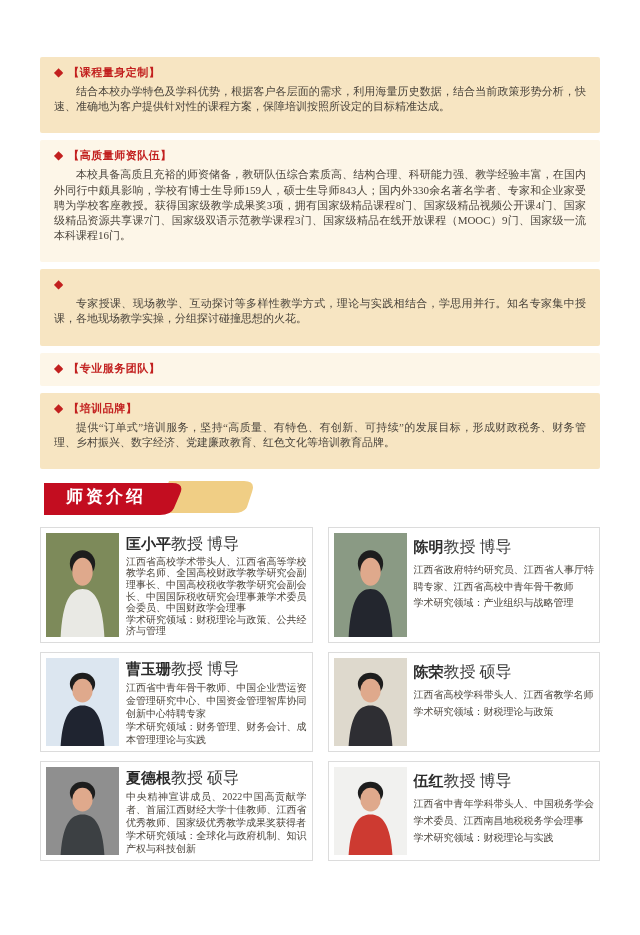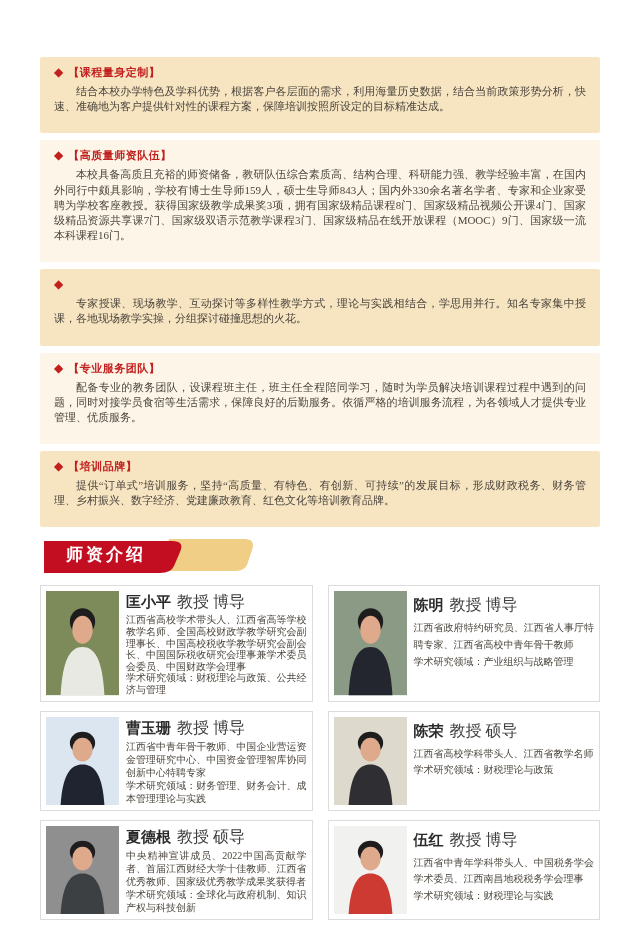--- a/index.html
+++ b/index.html
@@ -30,21 +30,21 @@
   }
 
   
   .grid{display:grid;grid-template-columns:1fr 1fr;column-gap:15px;row-gap:9px;}
   .card{
     display:flex;gap:7px;background:#ffffff;border:1px solid #dcdcdc;
     padding:5px;min-height:88px;box-sizing:border-box;
   }
   .photo{width:73px;flex:0 0 73px;align-self:stretch;display:block;}
   .info{flex:1;min-width:0;padding-top:1px;}
-  .name-row{display:flex;align-items:baseline;gap:6px;margin-bottom:1px;}
+  .name-row{display:flex;align-items:baseline;margin-bottom:1px;}
   .name{font-size:15px;font-weight:bold;color:#2a2a2a;}
   .title{font-size:16px;color:#3e3e3e;font-family:Liberation Serif, serif;}
   .bio,.field{
     font-size:10px;color:#4c463e;font-family:"Liberation Serif",serif;
     line-height:1.3;text-align:justify;
   }
   .card.dense .bio,.card.dense .field{line-height:1.16;}
   .card.sparse .name-row{margin:3px 0 4px;}
   .card.sparse .bio,.card.sparse .field{line-height:1.68;}
 </style>
@@ -74,21 +74,20 @@
       <span class="diamond">◆</span>
     </div>
     <p class="sec-body">专家授课、现场教学、互动探讨等多样性教学方式，理论与实践相结合，学思用并行。知名专家集中授课，各地现场教学实操，分组探讨碰撞思想的火花。</p>
   </section>
 
   <section class="box cream">
     <div class="sec-head">
       <span class="diamond">◆</span>
       <span class="sec-title">【专业服务团队】</span>
     </div>
-    <p class="sec-body">配备专业的教务团队，设课程班主任，班主任全程陪同学习，随时为学员解决培训课程过程中遇到的问题，同时对接学员食宿等生活需求，保障良好的后勤服务。依循严格的培训服务流程，为各领域人才提供专业管理、优质服务。</p>
   </section>
 
   <section class="box beige">
     <div class="sec-head">
       <span class="diamond">◆</span>
       <span class="sec-title">【培训品牌】</span>
     </div>
     <p class="sec-body">提供“订单式”培训服务，坚持“高质量、有特色、有创新、可持续”的发展目标，形成财政税务、财务管理、乡村振兴、数字经济、党建廉政教育、红色文化等培训教育品牌。</p>
   </section>
 

